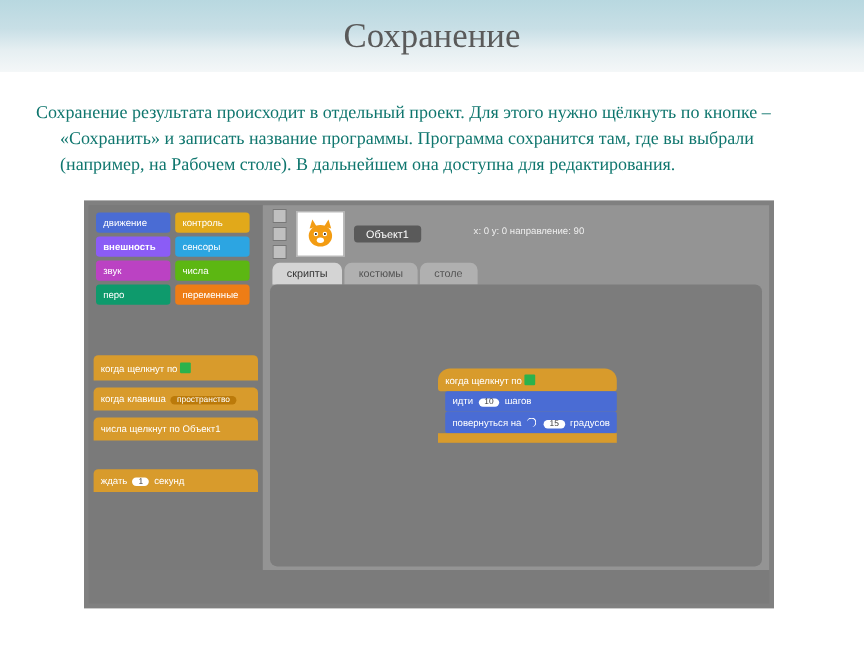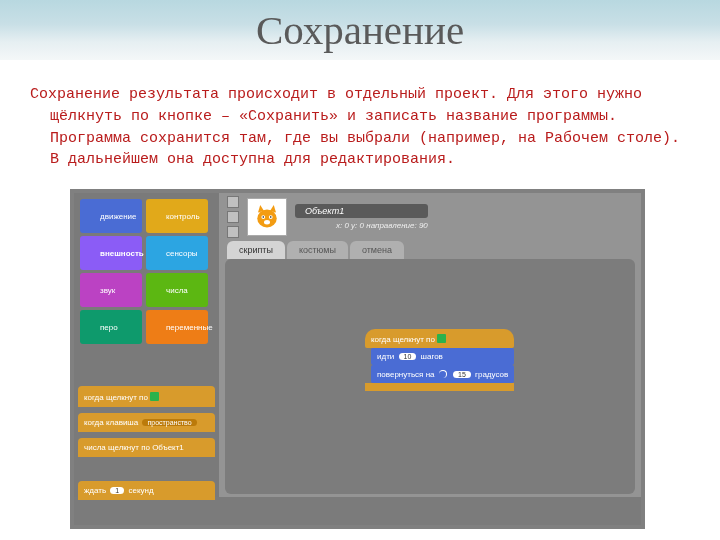--- a/index.html
+++ b/index.html
@@ -1,50 +1,50 @@
 <!DOCTYPE html>
 <html><head>
   <meta charset="utf-8">
   <style>
     * { box-sizing: border-box; margin: 0; padding: 0; }
     body { width: 720px; height: 540px; background: #fff; font-family: Arial, sans-serif; overflow: hidden; }
     .title-band { height: 60px; background: linear-gradient(#b8d8e0, #c8dfe6 40%, #e6eff2 70%, #f4f7f8); display: flex; align-items: center; justify-content: center; }
-    .title-band h1 { font-size: 41px; font-weight: 400; color: #5a5a5a; font-family: "Times New Roman", serif; }
-    .para { padding: 24px 30px 10px 30px; font-size: 15px; line-height: 1.45; color: #b91c1c; font-family: Liberation Mono, monospace; text-indent: -20px; margin-left: 20px; }
+    .title-band h1 { font-size: 29px; font-weight: 400; color: #5a5a5a; font-family: "Times New Roman", serif; }
+    .para { padding: 24px 30px 10px 30px; font-size: 15px; line-height: 1.45; color: #0f766e; font-family: Liberation Serif, serif; text-indent: -20px; margin-left: 20px; }
     .screenshot { margin: 8px 0 0 70px; width: 575px; height: 340px; background: #808080; padding: 4px; position: relative; }
     .ss-inner { background: #7b7b7b; height: 100%; position: relative; font-family: "Verdana", sans-serif; font-size: 9px; color: #fff; }
     .topbar { height: 28px; background: #888; display: flex; align-items: center; padding: 0 8px; gap: 4px; }
     .logo { font-family: "Arial Black", sans-serif; letter-spacing: 1px; font-size: 13px; color: #e8e8e8; text-shadow: 1px 1px #555; }
     .btn { background: #d8d8d8; color: #333; font-size: 8px; padding: 3px 6px; border-radius: 3px; border: 1px solid #999; white-space: nowrap; }
     .btn.pub { color: #2a8; }
     .tooltip { position: absolute; top: 27px; left: 205px; background: #faf8c8; color: #333; font-size: 8px; padding: 2px 5px; border: 1px solid #999; z-index: 20; }
     .content-row { display: flex; height: calc(100% - 28px); }
     .palette { width: 145px; background: #7a7a7a; }
     .cat-grid { display: flex; flex-wrap: wrap; padding: 6px; gap: 3px 4px; }
-    .cat { width: 62px; height: 34px; border-radius: 3px; font-size: 8px; display: flex; align-items: center; padding-left: 20px; color: #fff; }
+    .cat { width: 62px; height: 17px; border-radius: 3px; font-size: 8px; display: flex; align-items: center; padding-left: 6px; color: #fff; }
     .c-motion { background: #4a6cd4; }
     .c-control { background: #e1a91a; }
     .c-looks { background: #8b5cf6; font-weight: bold; }
     .c-sensing { background: #2ca5e2; }
     .c-sound { background: #bb42c3; }
     .c-operators { background: #5cb712; }
     .c-pen { background: #0e9a6c; }
     .c-variables { background: #ee7d16; }
     .block-list { padding: 6px 4px; display: flex; flex-direction: column; gap: 6px; margin-top: 30px; }
     .blk { background: #d89b2c; border-radius: 4px 4px 0 0; padding: 5px 6px; font-size: 8px; color: #fff; position: relative; white-space: nowrap; }
     .blk .embed { display: inline-block; background: #fff; color: #333; border-radius: 7px; padding: 0 5px; font-size: 7px; margin: 0 2px; }
     .blk .embed-dark { background: #bb7a0a; color: #fff; }
     .blk .flag { display: inline-block; width: 9px; height: 9px; background: #2bb24c; border-radius: 1px; position: relative; top: 1px; }
     .main-area { flex: 1; background: #949494; position: relative; }
     .sprite-header { height: 48px; display: flex; align-items: center; padding: 4px 8px; gap: 8px; }
     .icon-col { display: flex; flex-direction: column; gap: 3px; }
     .icon-sq { width: 12px; height: 12px; background: #c0c0c0; border: 1px solid #777; }
     .sprite-thumb { width: 40px; height: 38px; background: #fff; border: 1px solid #aaa; display: flex; align-items: center; justify-content: center; }
     .cat-svg { width: 30px; height: 30px; }
-    .sprite-info { display: flex; flex-direction: column; gap: 3px; font-style: italic; }
+    .sprite-info { display: flex; gap: 3px; }
     .sprite-name { background: #5a5a5a; padding: 2px 10px; border-radius: 3px; font-size: 9px; }
     .sprite-coords { font-size: 8px; color: #eee; margin-left: 41px; }
     .tabbar { display: flex; gap: 2px; padding-left: 8px; }
     .tab { padding: 4px 12px; border-radius: 6px 6px 0 0; font-size: 9px; background: #b0b0b0; color: #555; }
     .tab.active { background: #d4d4d4; color: #333; }
     .script-area { background: #7c7c7c; margin: 0 6px 6px 6px; height: 235px; border-radius: 6px; position: relative; padding: 8px; }
     .script-stack { position: absolute; top: 70px; left: 140px; display: flex; flex-direction: column; }
     .sblk { font-size: 8px; color: #fff; padding: 4px 6px; white-space: nowrap; }
     .hat { background: #d89b2c; border-radius: 10px 10px 2px 2px; }
     .ctrl { background: #d89b2c; }
@@ -115,21 +115,21 @@
             </svg>
           </div>
           <div class="sprite-info">
             <div class="sprite-name">Объект1</div>
             <div class="sprite-coords">x: 0    y: 0    направление: 90</div>
           </div>
         </div>
         <div class="tabbar">
           <div class="tab active">скрипты</div>
           <div class="tab">костюмы</div>
-          <div class="tab">отмена</div>
+          <div class="tab">столе</div>
         </div>
         <div class="script-area">
           <div class="script-stack">
             <div class="sblk hat">
               <span>когда щелкнут по</span>
               <span class="flag"></span>
             </div>
             <div class="sblk motion" style="margin-left:6px">
               <span>идти</span>
               <span class="white-slot">10</span>

